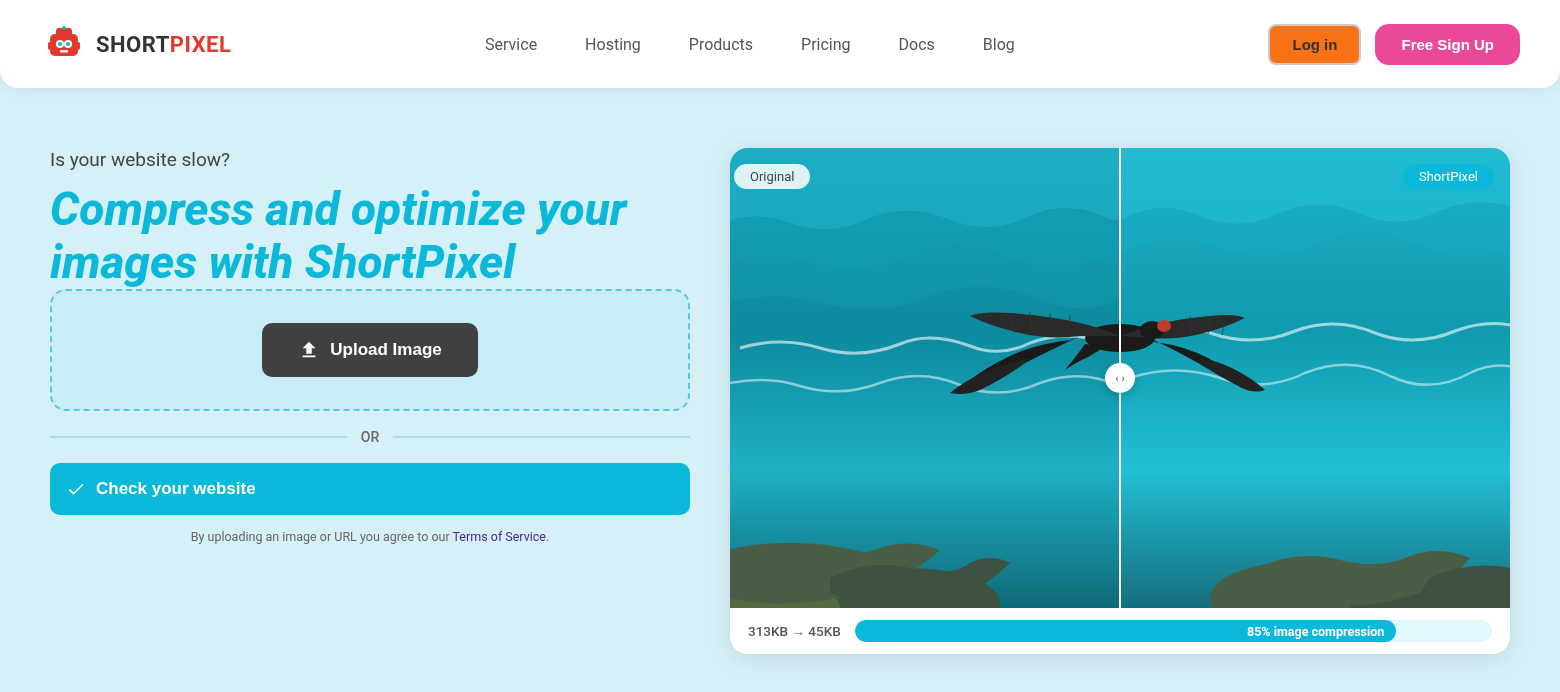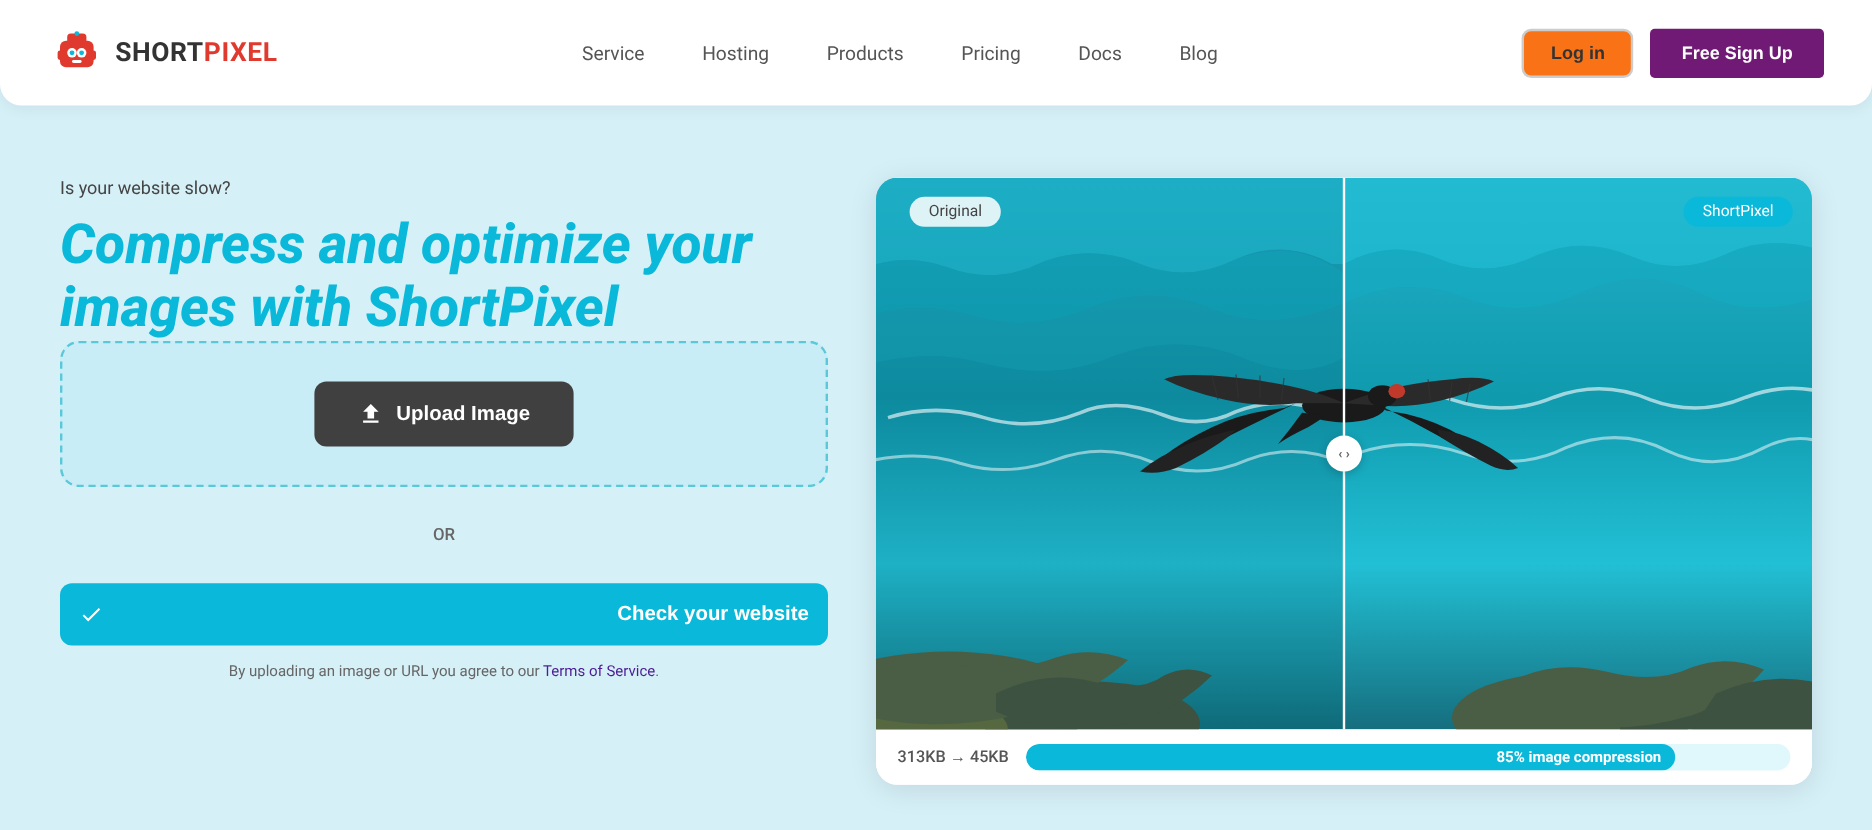--- a/index.html
+++ b/index.html
@@ -60,23 +60,23 @@
       background: #f97316;
       border: 2px solid #ccc;
       border-radius: 8px;
       padding: 10px 22px;
       font-size: 15px;
       font-weight: 600;
       color: #333;
       cursor: pointer;
     }
     .btn-signup {
-      background: #701a75;
+      background: #ec4899;
       border: none;
-      border-radius: 4px;
+      border-radius: 14px;
       padding: 12px 26px;
       font-size: 15px;
       font-weight: 700;
       color: #fff;
       cursor: pointer;
     }
 
     
     .main-content {
       display: flex;
@@ -85,21 +85,21 @@
       gap: 40px;
       max-width: 1560px;
     }
 
     
     .left-panel {
       flex: 0 0 640px;
       padding-top: 10px;
     }
     .tagline {
-      font-size: 15px;
+      font-size: 19px;
       color: #444;
       margin-bottom: 12px;
       font-weight: 400;
     }
     .hero-title {
       font-size: 46px;
       font-weight: 800;
       color: #0ab8d9;
       line-height: 1.15;
       font-style: italic;
@@ -134,21 +134,20 @@
       height: 22px;
       fill: #fff;
     }
 
     
     .or-divider {
       display: flex;
       align-items: center;
       gap: 14px;
       margin-bottom: 18px;
-      flex-direction: column;
     }
     .or-line {
       flex: 1;
       height: 1.5px;
       background: #aadde8;
     }
     .or-text {
       font-size: 14px;
       color: #666;
       font-weight: 500;
@@ -160,21 +159,21 @@
       background: #0ab8d9;
       border: none;
       border-radius: 10px;
       padding: 16px;
       font-size: 17px;
       font-weight: 700;
       color: #fff;
       cursor: pointer;
       display: flex;
       align-items: center;
-      justify-content: space-between;
+      justify-content: flex-start;
       gap: 10px;
       margin-bottom: 14px;
     }
     .terms-text {
       font-size: 12.5px;
       color: #666;
       text-align: center;
     }
     .terms-link {
       color: #4c1d95;
@@ -225,21 +224,21 @@
       font-size: 11px;
       color: #666;
       font-weight: bold;
       cursor: ew-resize;
     }
 
     
     .label-original {
       position: absolute;
       top: 16px;
-      left: 28px;
+      left: 4px;
       background: rgba(255,255,255,0.85);
       border-radius: 20px;
       padding: 5px 16px;
       font-size: 13px;
       color: #444;
       z-index: 5;
     }
     .label-shortpixel {
       position: absolute;
       top: 16px;

